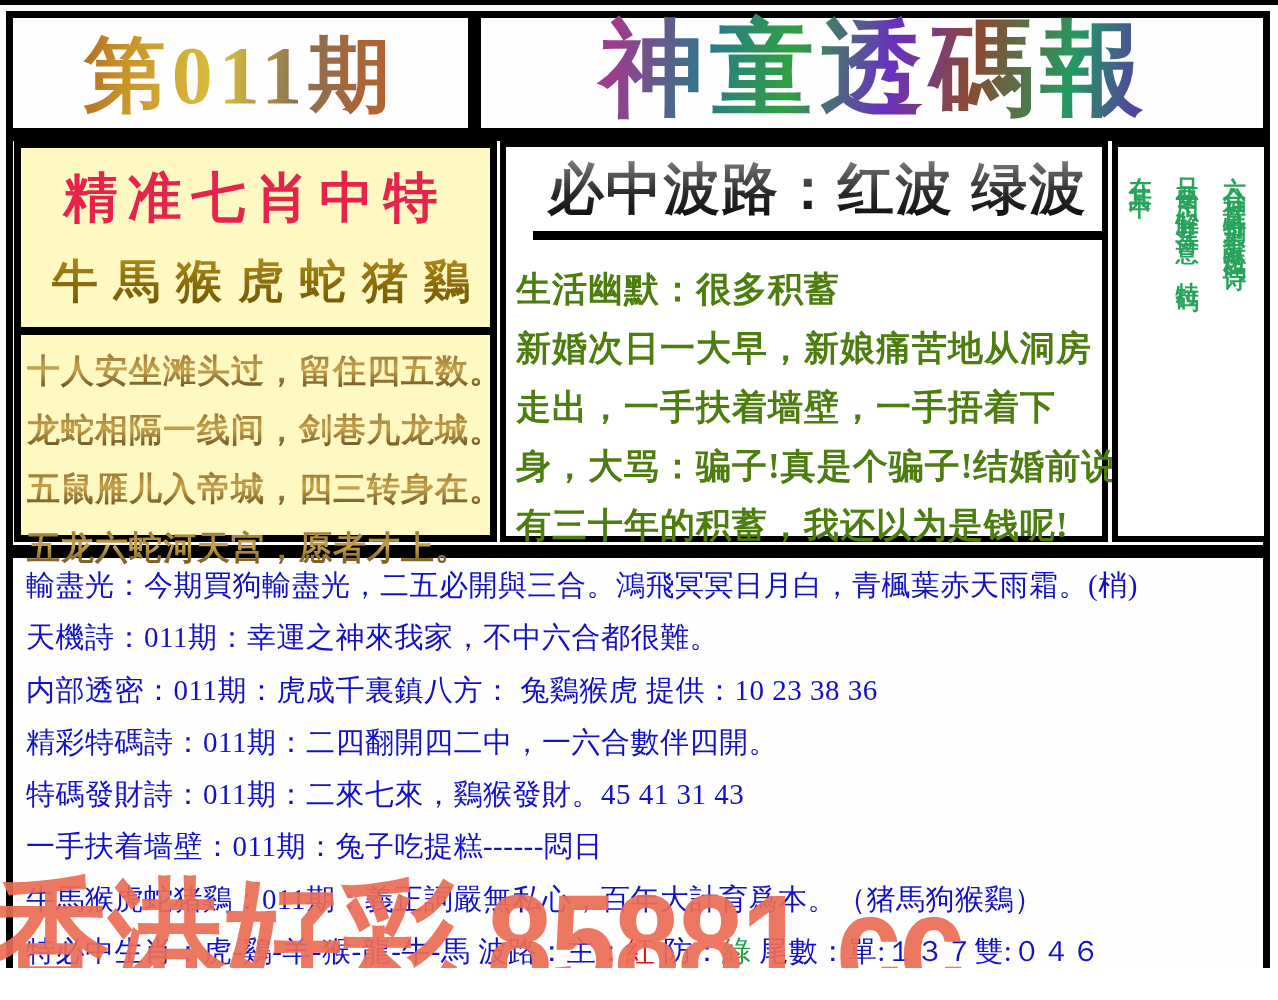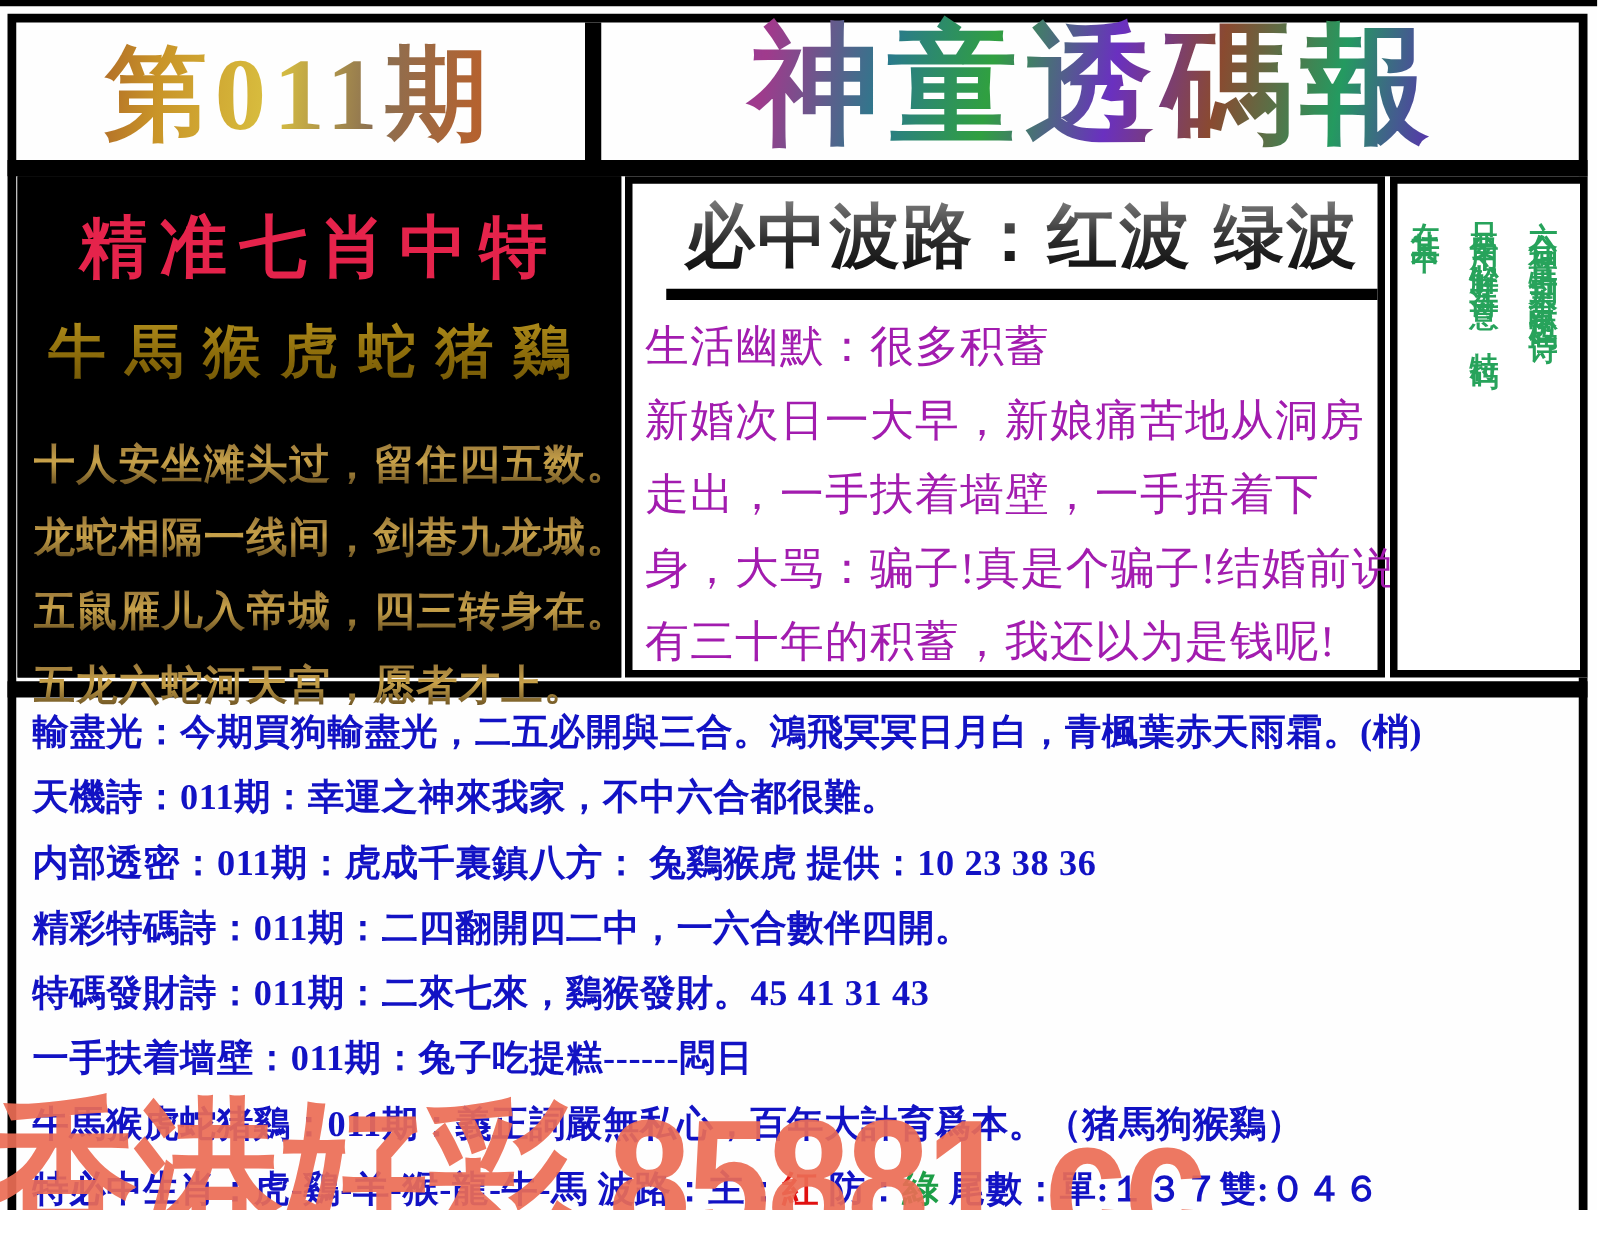--- a/index.html
+++ b/index.html
@@ -19,27 +19,27 @@
   #main-title{
     left:535px;top:8px;width:680px;height:126px;
     font-size:104px;font-weight:900;letter-spacing:6px;text-align:center;line-height:122px;
     font-family:Liberation Serif, serif;
     background:linear-gradient(100deg,#7a3fb0 0%,#a03a8c 12%,#2a7a8c 26%,#30a040 38%,#6a30c0 52%,#8a4a30 64%,#249a60 78%,#5a30b0 90%,#3a6a9a 100%);
     -webkit-background-clip:text;background-clip:text;-webkit-text-fill-color:transparent;color:transparent;
     white-space:nowrap;
   }
 
   
-  #left-panel{left:14px;top:141px;width:483px;height:401px;border:7px solid #000;background:#000000;}
+  #left-panel{left:14px;top:141px;width:483px;height:401px;border:7px solid #000;background:#fef9c3;}
   #left-headline{
     margin:14px 6px 0 6px;text-align:center;font-size:54px;font-weight:900;letter-spacing:10px;
     color:#e5234b;white-space:nowrap;
   }
   #left-zodiacs{
-    margin:16px 4px 0 4px;text-align:center;font-size:46px;font-weight:900;letter-spacing:16px;
+    margin:16px 4px 0 4px;text-align:right;font-size:46px;font-weight:900;letter-spacing:16px;
     font-family:Liberation Mono, monospace;
     background:linear-gradient(180deg,#b5921e 0%,#8a6a0a 55%,#6d5406 100%);
     -webkit-background-clip:text;background-clip:text;-webkit-text-fill-color:transparent;color:transparent;
     white-space:nowrap;
   }
   #left-divider{margin:14px 0 0 0;height:8px;background:#000;}
   .verse-line{
     margin:14px 2px 0 6px;font-size:33px;font-weight:900;letter-spacing:1px;
     font-family:"Liberation Sans","DejaVu Sans",sans-serif;
     background:linear-gradient(180deg,#8a6a34 0%,#c8a24a 45%,#4f3a16 100%);
@@ -51,38 +51,38 @@
   #mid-panel{left:500px;top:141px;width:608px;height:401px;border:6px solid #000;background:#fff;}
   #wave-headline{
     height:84px;line-height:84px;text-align:center;border-bottom:9px solid #000;
     font-size:56px;font-weight:900;letter-spacing:2px;
     font-family:"Liberation Sans","DejaVu Sans",sans-serif;
     background:linear-gradient(180deg,#9a9a9a 0%,#2a2a2a 55%,#000 100%);
     -webkit-background-clip:text;background-clip:text;-webkit-text-fill-color:transparent;color:transparent;
     white-space:nowrap;
     margin-left:27px;
   }
-  #humor{padding:8px 10px 0 10px;color:#a21caf;font-weight:400;}
+  #humor{padding:8px 10px 0 10px;color:#4d7c0f;font-weight:700;margin-top:12px;}
   .humor-line{font-size:35px;line-height:59px;white-space:nowrap;letter-spacing:1px;}
 
   
   #right-panel{
     left:1112px;top:141px;width:158px;height:401px;border:6px solid #000;background:#fff;
     writing-mode:vertical-rl;text-orientation:upright;
     padding:12px 6px;color:#27a35b;font-weight:700;
   }
   .vert-line{font-size:23px;letter-spacing:9px;line-height:2.05;white-space:nowrap;}
 
   
   #bottom-panel{
     left:16px;top:558px;width:1246px;height:424px;
     display:flex;flex-direction:column;justify-content:space-between;
     padding:8px 0 10px 10px;box-sizing:border-box;z-index:1;
   }
-  .blue-line{font-size:29px;font-weight:700;color:#1212c4;white-space:nowrap;letter-spacing:0.5px;}
+  .blue-line{font-size:29px;font-weight:400;color:#1212c4;white-space:nowrap;letter-spacing:0.5px;}
   .red-word{color:#e01010;}
   .green-word{color:#1d9e47;}
 
   
   #watermark{
     left:-8px;top:852px;z-index:5;
     font-family:"Liberation Sans","DejaVu Sans",sans-serif;
     font-size:118px;font-weight:900;letter-spacing:-2px;white-space:nowrap;
     color:rgba(236,109,85,0.92);
     transform:scaleY(1.18);transform-origin:top left;

